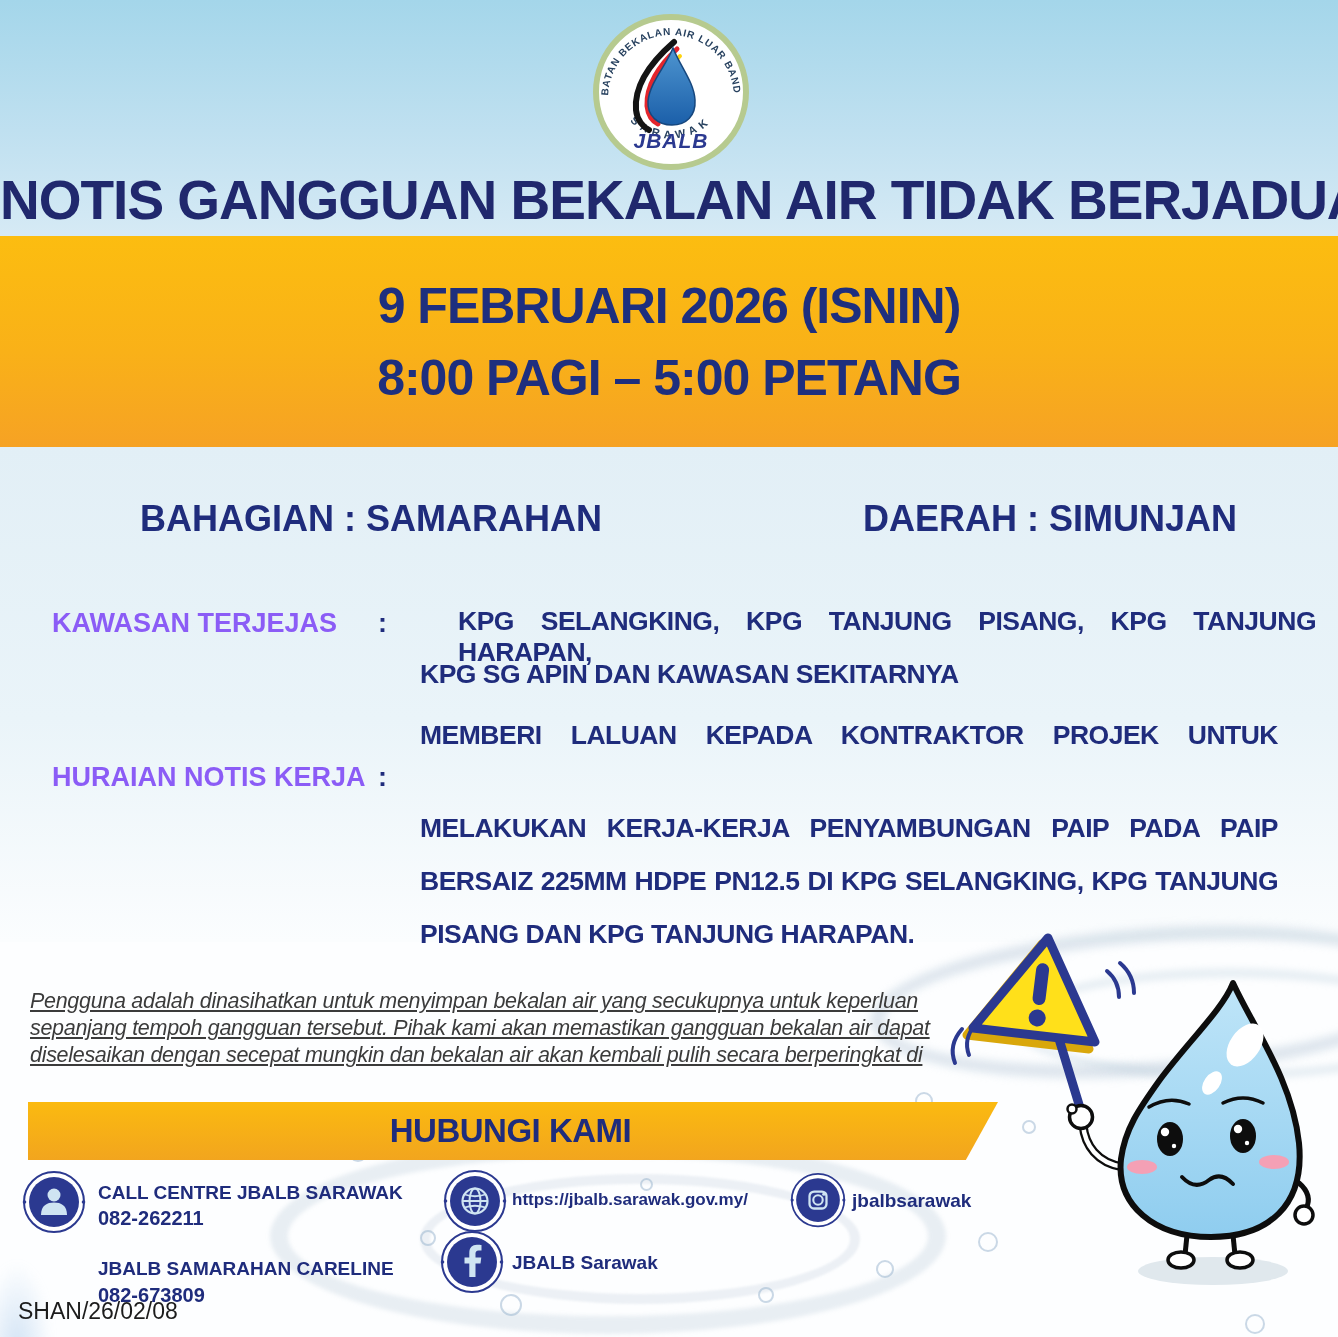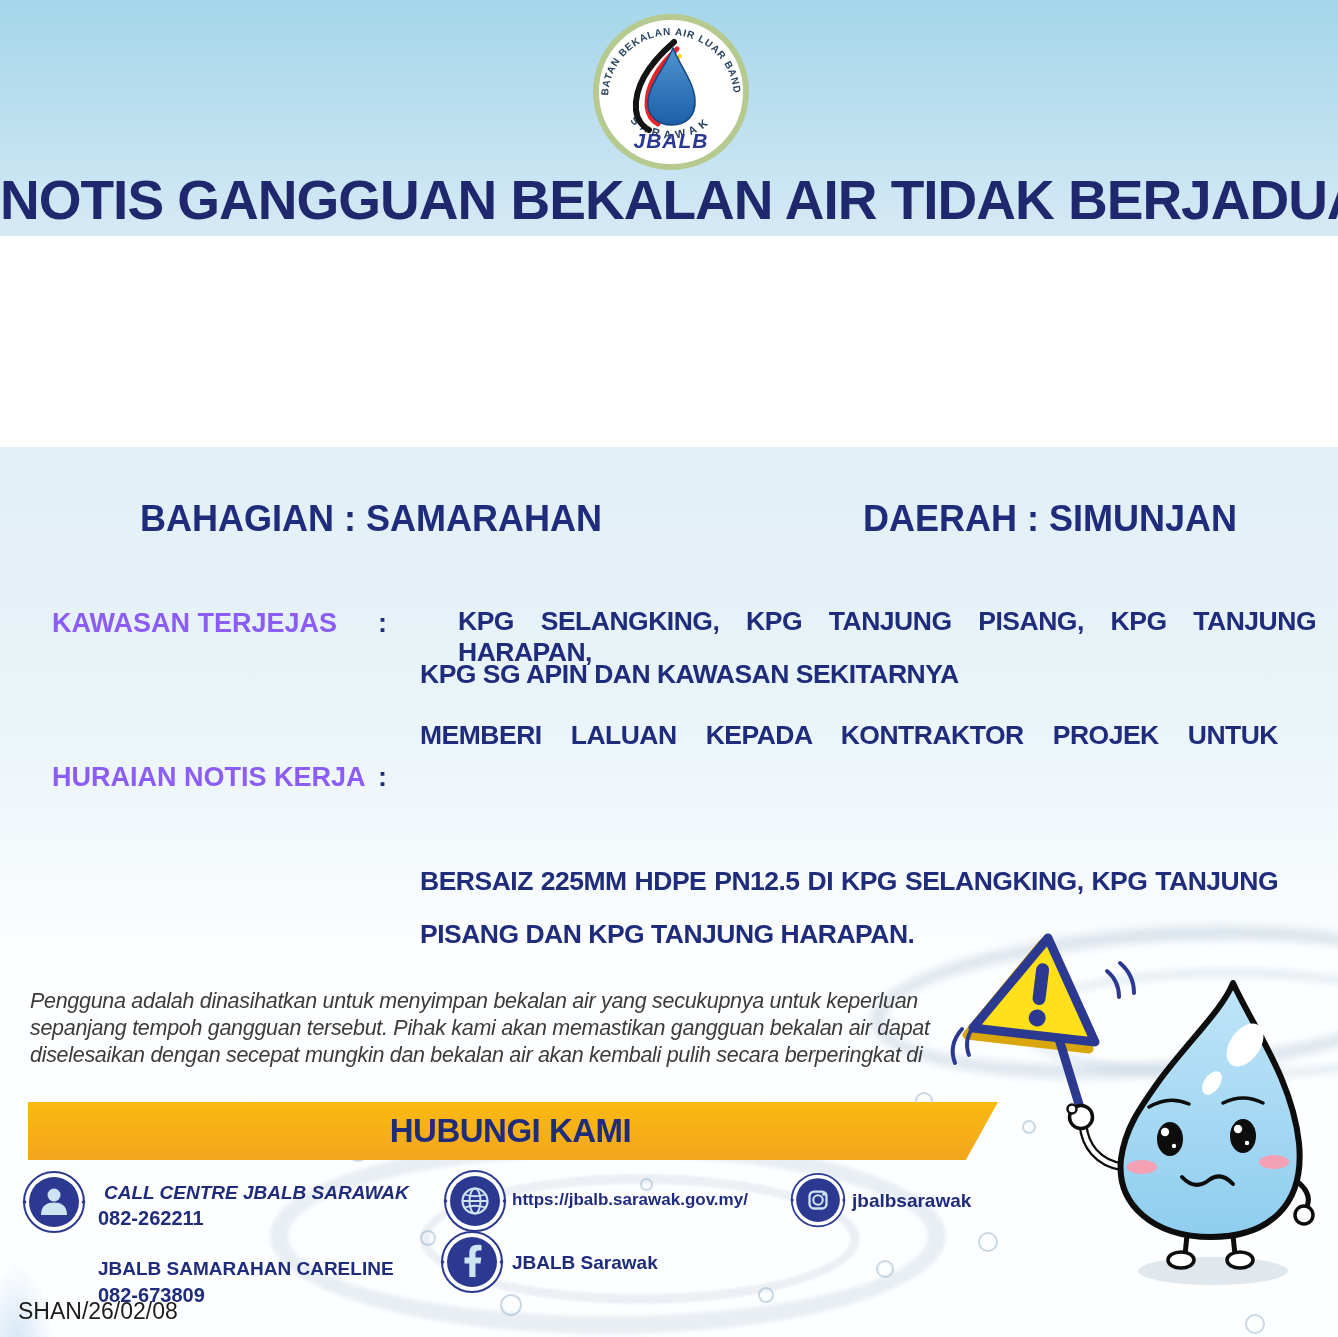--- a/index.html
+++ b/index.html
@@ -28,21 +28,21 @@
   .loc.bahagian{left:140px;} .loc.daerah{left:863px;}
   
   .sec-label{position:absolute;left:52px;font-size:27px;font-weight:bold;color:#8b5cf6;white-space:nowrap;}
   .sec-colon{position:absolute;left:378px;font-size:27px;font-weight:bold;color:#1F2C7C;}
   .val{position:absolute;left:420px;width:858px;font-size:26.5px;font-weight:bold;
        letter-spacing:-.5px;color:#1F2C7C;}
   .just{text-align:justify;text-align-last:justify;}
   .left{text-align:left;white-space:nowrap;}
   
   .advisory{position:absolute;left:30px;top:988px;color:#3B3B3B;font-style:italic;
-            font-size:21.5px;letter-spacing:-.3px;line-height:27px;}
+            font-size:21.5px;letter-spacing:-.3px;line-height:27px;text-decoration:underline;}
   .advisory div{white-space:nowrap;}
   
   .hubungi-bar{position:absolute;left:0;top:1102px;width:965px;height:58px;
         background:linear-gradient(180deg,#FBBA10 0%,#F2A51E 100%);
         clip-path:polygon(0 0,100% 0,calc(100% - 30px) 100%,0 100%);
         display:flex;align-items:center;justify-content:center;margin-left:28px;}
   .hubungi-bar span{font-size:33px;font-weight:bold;color:#1F2C7C;letter-spacing:-.5px;}
   .stripe{position:absolute;top:1102px;height:58px;width:15px;
         background:linear-gradient(180deg,#FBBA10,#F2A51E);transform:skewX(-29deg);transform-origin:top left;}
   .stripe.s1{left:958px;} .stripe.s2{left:983px;}
@@ -100,32 +100,37 @@
       <path d="M83,30 C60,50 43,74 45,98 C46,108 52,115 58,118" fill="none" stroke="#141414" stroke-width="6" stroke-linecap="round"></path>
       <path d="M86,37 C68,53 55,74 56,94 C57,103 61,109 67,112" fill="none" stroke="#E4252C" stroke-width="5" stroke-linecap="round"></path>
       <path d="M89,44 C75,57 65,74 65,90 C65,98 69,104 74,107" fill="none" stroke="#FFD40E" stroke-width="4" stroke-linecap="round"></path>
       <path d="M82,36 C75,54 59,70 57,89 C56,104 67,113 81,113 C95,113 105,104 104,88 C103,70 89,54 82,36 Z" fill="url(#dropBlue)" stroke="#16477E" stroke-width="1.5"></path>
     </g>
     <text x="80" y="136" text-anchor="middle" font-size="21" font-weight="bold" font-style="italic" fill="#2B3990" letter-spacing="1">JBALB</text>
   </svg>
 
   <div class="title">NOTIS GANGGUAN BEKALAN AIR TIDAK BERJADUAL</div>
 
+  <div class="band">
+    <div class="line">9 FEBRUARI 2026 (ISNIN)</div>
+    <div class="line">8:00 PAGI – 5:00 PETANG</div>
+  </div>
 
   <div class="loc bahagian">BAHAGIAN : SAMARAHAN</div>
   <div class="loc daerah">DAERAH : SIMUNJAN</div>
 
   <div class="sec-label" style="top:608px;">KAWASAN TERJEJAS</div>
   <div class="sec-colon" style="top:608px;">:</div>
   <div class="val just" style="top:606px;margin-left:38px;">KPG SELANGKING, KPG TANJUNG PISANG, KPG TANJUNG HARAPAN,</div>
   <div class="val left" style="top:659px;">KPG SG APIN DAN KAWASAN SEKITARNYA</div>
 
   <div class="sec-label" style="top:762px;">HURAIAN NOTIS KERJA</div>
   <div class="sec-colon" style="top:762px;">:</div>
   <div class="val just" style="top:720px;">MEMBERI LALUAN KEPADA KONTRAKTOR PROJEK UNTUK</div>
+  <div class="val just" style="top:813px;">MELAKUKAN KERJA-KERJA PENYAMBUNGAN PAIP PADA PAIP</div>
   <div class="val just" style="top:866px;">BERSAIZ 225MM HDPE PN12.5 DI KPG SELANGKING, KPG TANJUNG</div>
   <div class="val left" style="top:919px;">PISANG DAN KPG TANJUNG HARAPAN.</div>
 
   <div class="advisory">
     <div>Pengguna adalah dinasihatkan untuk menyimpan bekalan air yang secukupnya untuk keperluan</div>
     <div>sepanjang tempoh gangguan tersebut. Pihak kami akan memastikan gangguan bekalan air dapat</div>
     <div>diselesaikan dengan secepat mungkin dan bekalan air akan kembali pulih secara berperingkat di</div>
   </div>
 
   <div class="hubungi-bar">
@@ -135,21 +140,21 @@
   <div class="stripe s2"></div>
 
   <svg class="cicon" style="left:22px;top:1170px;" width="64" height="64" viewBox="0 0 64 64">
     <circle cx="32" cy="32" r="30" fill="#ffffff" stroke="#2B3990" stroke-width="2"></circle>
     <circle cx="32" cy="32" r="25" fill="#2B3990"></circle>
     <circle cx="2.5" cy="32" r="1.8" fill="#2B3990"></circle>
       <circle cx="61.5" cy="32" r="1.8" fill="#2B3990"></circle>
     <circle cx="32" cy="25" r="6.5" fill="#CFE4F2"></circle>
     <path d="M19,45 C19,35.5 25,32.5 32,32.5 C39,32.5 45,35.5 45,45 Z" fill="#CFE4F2"></path>
   </svg>
-  <div class="ctext cname" style="left:104px;top:1182px;font-style:italic;">CALL CENTRE JBALB SARAWAK</div>
+  <div class="ctext cname" style="left:98px;top:1182px;">CALL CENTRE JBALB SARAWAK</div>
   <div class="ctext cphone" style="left:98px;top:1207px;">082-262211</div>
   <div class="ctext cname" style="left:98px;top:1258px;">JBALB SAMARAHAN CARELINE</div>
   <div class="ctext cphone" style="left:98px;top:1284px;">082-673809</div>
 
   <svg class="cicon" style="left:443px;top:1169px;" width="64" height="64" viewBox="0 0 64 64">
     <circle cx="32" cy="32" r="30" fill="#ffffff" stroke="#2B3990" stroke-width="2"></circle>
     <circle cx="32" cy="32" r="25" fill="#2B3990"></circle>
     <circle cx="2.5" cy="32" r="1.8" fill="#2B3990"></circle>
       <circle cx="61.5" cy="32" r="1.8" fill="#2B3990"></circle>
     <circle cx="32" cy="32" r="12.5" fill="none" stroke="#CFE4F2" stroke-width="2.2"></circle>

